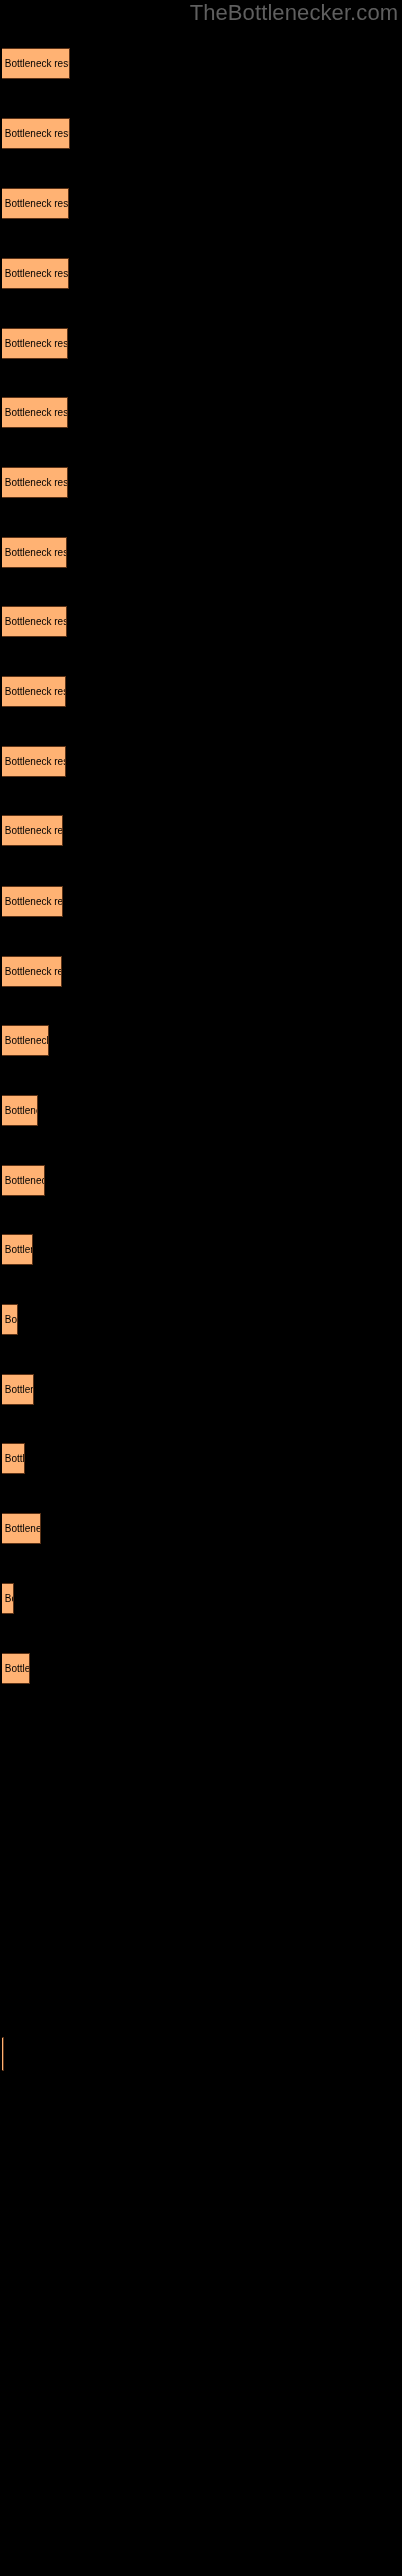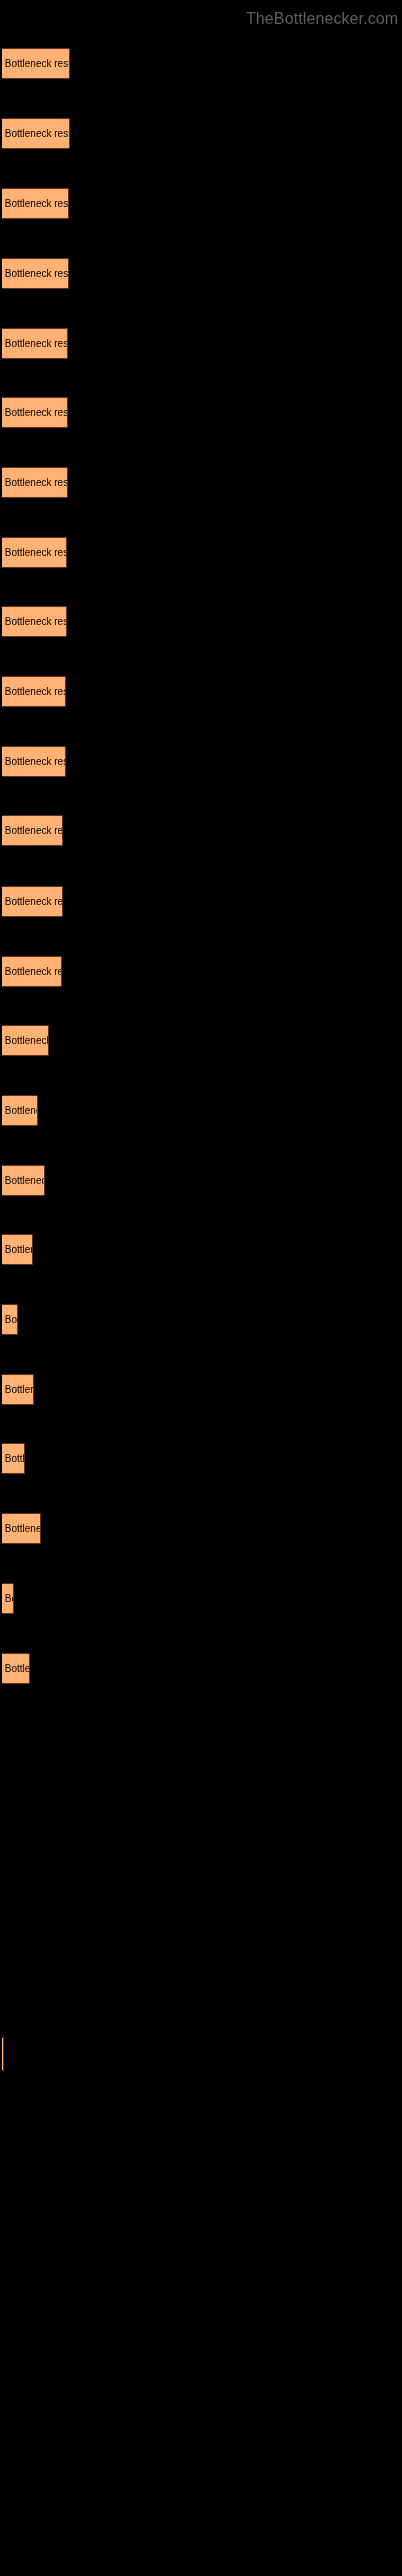--- a/index.html
+++ b/index.html
@@ -23,22 +23,22 @@
     top: 0;
     width: 403px;
     height: 2576px;
     background: #000000;
   }
 
   
   .site-title {
     position: absolute;
     right: 4.8px;
-    top: 8px;
-    font-size: 16px;
+    top: 2px;
+    font-size: 22px;
     line-height: 21px;
     color: #5f5f5f;
     letter-spacing: 0.1px;
     white-space: nowrap;
     font-family: "Liberation Sans", sans-serif;
   }
 
   
   .bars-layer {
     position: absolute;

